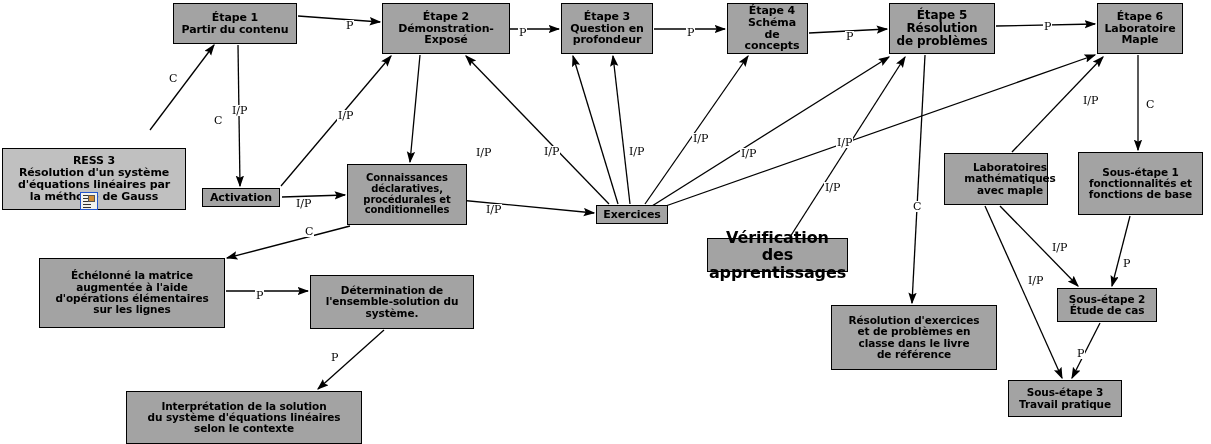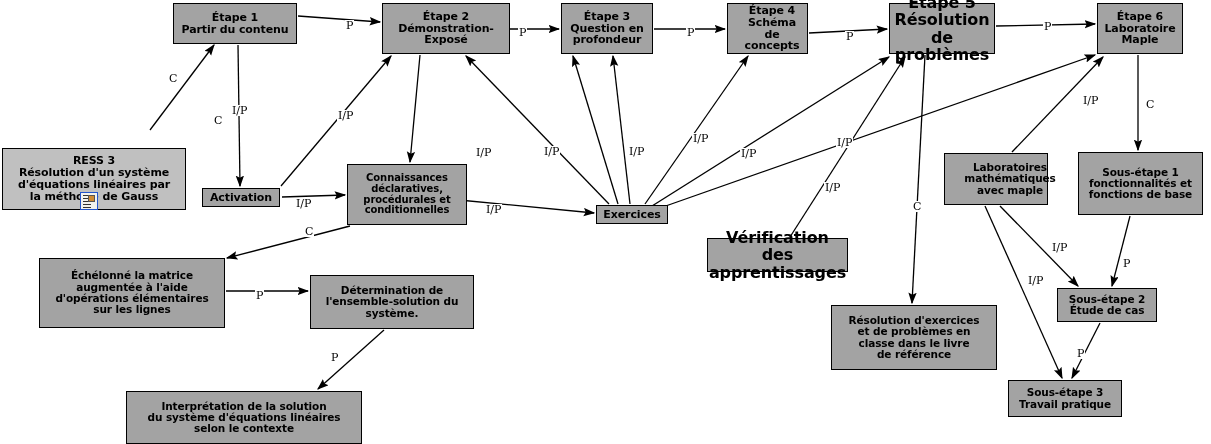--- a/index.html
+++ b/index.html
@@ -112,21 +112,21 @@
 Partir du contenu</div>
       <div class="node blue" style="left: 382px; top: 3px; width: 128px; height: 51px; font-size: 11px;">Étape 2
 Démonstration-
 Exposé</div>
       <div class="node blue" style="left: 561px; top: 3px; width: 92px; height: 51px; font-size: 11px;">Étape 3
 Question en
 profondeur</div>
       <div class="node blue" style="left: 727px; top: 3px; width: 81px; height: 51px; font-size: 11px; padding-left: 12px;">Étape 4
 Schéma de
 concepts</div>
-      <div class="node blue" style="left: 889px; top: 3px; width: 106px; height: 51px; font-size: 16px;">Étape 5
+      <div class="node blue" style="left: 889px; top: 3px; width: 106px; height: 51px; font-size: 12px;">Étape 5
 Résolution
 de  problèmes</div>
       <div class="node blue" style="left: 1097px; top: 3px; width: 86px; height: 51px; font-size: 11px;">Étape 6
 Laboratoire
 Maple</div>
       <div class="node blue" style="left: 202px; top: 188px; width: 78px; height: 19px; font-size: 11px;">Activation</div>
       <div class="node blue" style="left: 347px; top: 164px; width: 120px; height: 61px; font-size: 10px;">Connaissances
 déclaratives,
 procédurales et
 conditionnelles</div>

